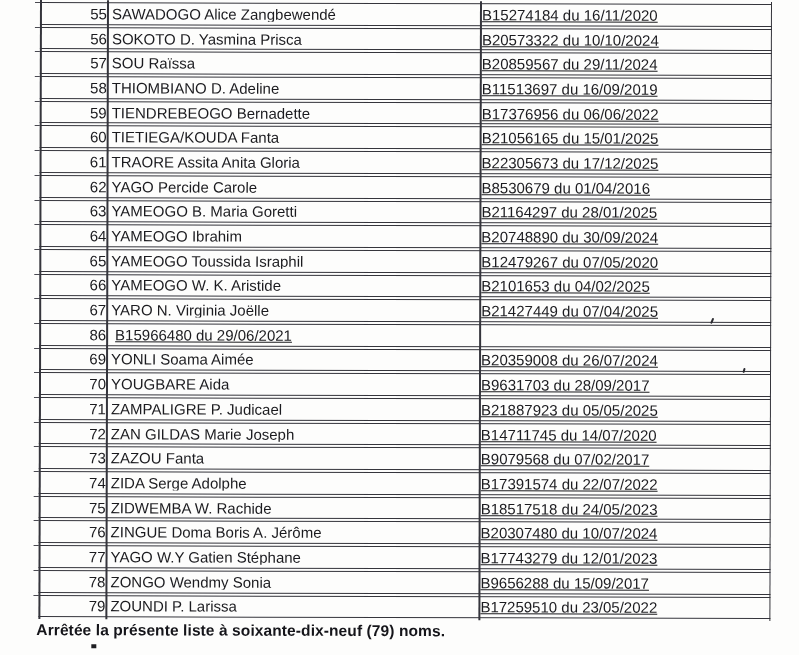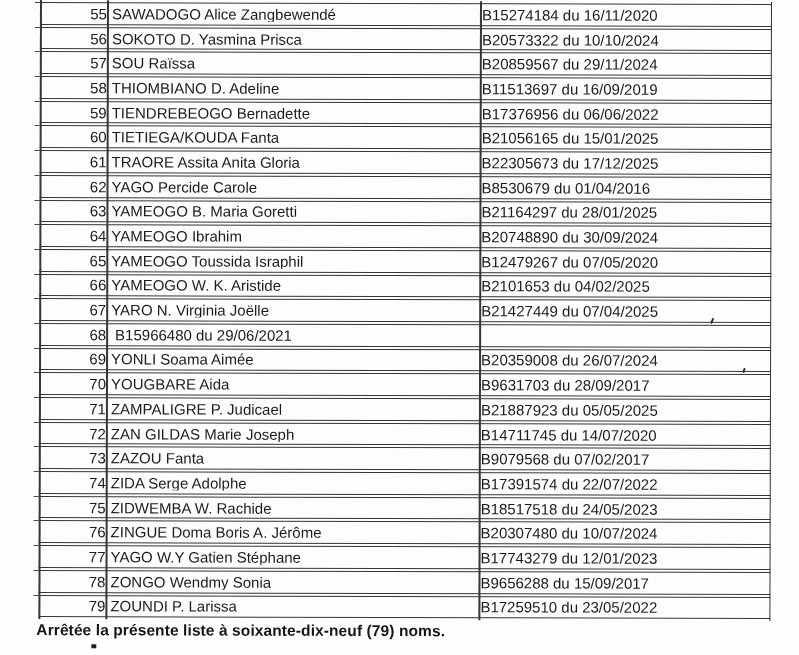--- a/index.html
+++ b/index.html
@@ -34,21 +34,21 @@
   }
   
   .row::before {
     content: "";
     position: absolute; left: -5px; top: -1px;
     width: 5px; height: 1px;
     background: #4a4a52;
   }
   .cell-num  { width: 67px; flex: none; text-align: right; }
   .cell-name { flex: 1; padding-left: 5px; overflow: hidden; }
-  .cell-id   { width: 290px; flex: none; padding-left: 9px; }
+  .cell-id   { width: 290px; flex: none; padding-left: 9px; text-decoration: underline; }
   .vline {
     position: absolute; top: -1px; bottom: -1px;
     width: 1.5px; background: #35353c;
   }
   .vl-left  { left: 0; }
   .vl-col1  { left: 67px; }
   .vl-col2  { left: 440px; }
   .vl-right { right: 0; }
   .footer {
     position: absolute;
@@ -129,21 +129,21 @@
         <div class="cell-num">66</div>
         <div class="cell-name">YAMEOGO W. K. Aristide</div>
         <div class="cell-id">B2101653 du 04/02/2025</div>
       </div>
       <div class="row">
         <div class="cell-num">67</div>
         <div class="cell-name">YARO N. Virginia Joëlle</div>
         <div class="cell-id">B21427449 du 07/04/2025</div>
       </div>
       <div class="row">
-        <div class="cell-num">68</div>
+        <div class="cell-num">86</div>
         <div class="cell-id">B15966480 du 29/06/2021</div>
       </div>
       <div class="row">
         <div class="cell-num">69</div>
         <div class="cell-name">YONLI Soama Aimée</div>
         <div class="cell-id">B20359008 du 26/07/2024</div>
       </div>
       <div class="row">
         <div class="cell-num">70</div>
         <div class="cell-name">YOUGBARE Aida</div>

